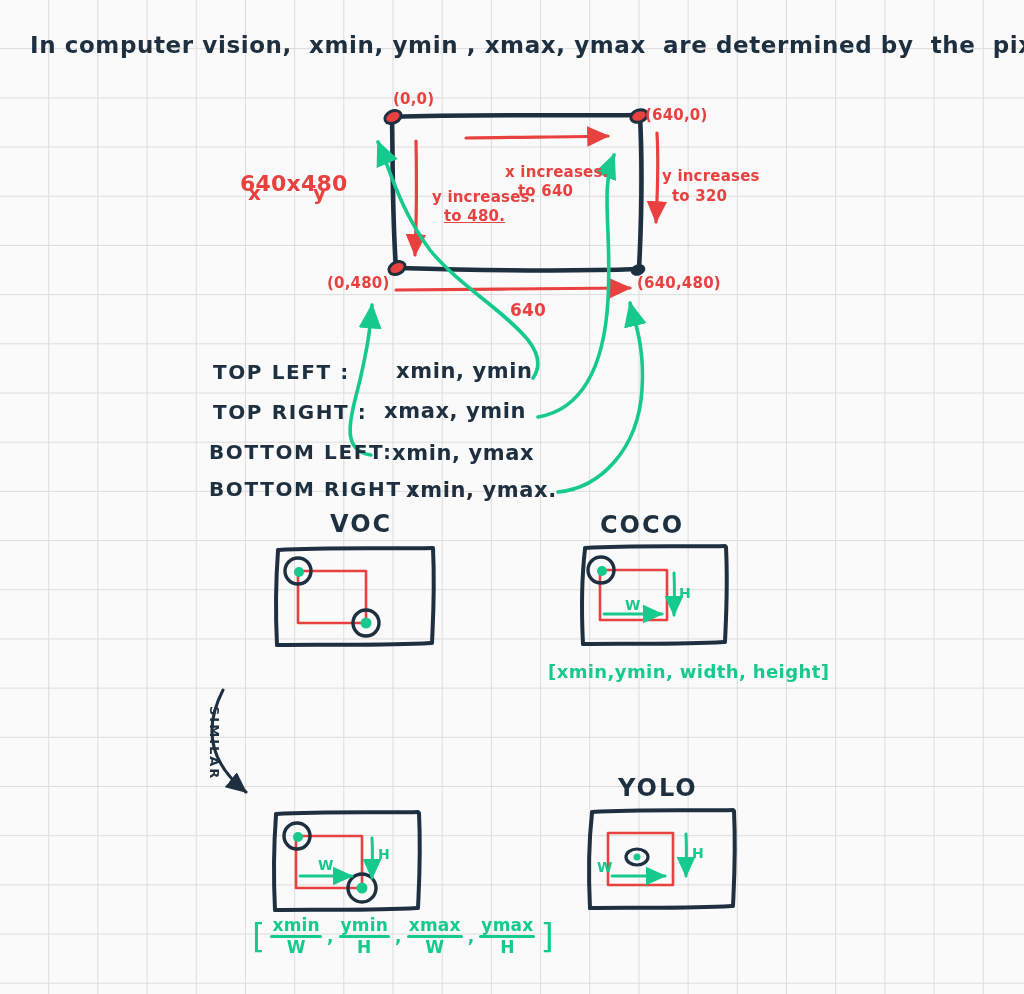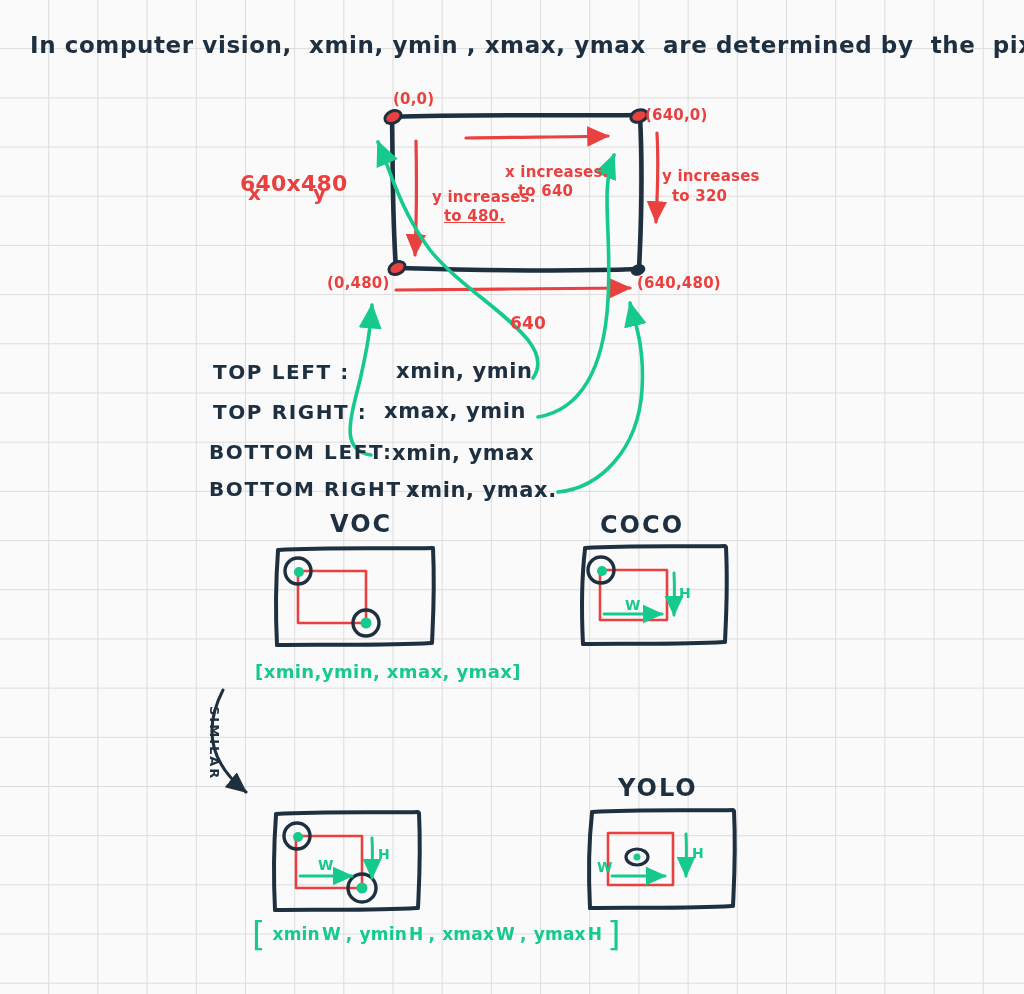--- a/index.html
+++ b/index.html
@@ -74,21 +74,21 @@
     font-weight: 700;
     letter-spacing: 2px;
     transform: rotate(90deg);
     transform-origin: left top;
   }
 
   
   .frac-row { display: flex; align-items: center; gap: 5px; }
   .frac {
     display: inline-flex;
-    flex-direction: row;
+    flex-direction: column;
     align-items: center;
     line-height: 1.0;
   }
   .frac .num { font-size: 17px; font-weight: 700; padding: 0 2px; }
   .frac .bar { width: 100%; height: 3px; background: #16c98c; border-radius: 2px; margin: 1px 0; }
   .frac .den { font-size: 17px; font-weight: 700; }
   .brk { font-size: 34px; font-weight: 400; }
 </style>
 </head>
 <body>
@@ -214,42 +214,42 @@
 
   <div class="ink hand red ann" style="left:505px; top:163px;">x increases.</div>
   <div class="ink hand red ann" style="left:518px; top:182px;">to 640</div>
 
   <div class="ink hand red ann" style="left:432px; top:188px;">y increases.</div>
   <div class="ink hand red ann" style="left:444px; top:207px;text-decoration:underline;">to 480.</div>
 
   <div class="ink hand red ann" style="left:662px; top:167px;">y increases</div>
   <div class="ink hand red ann" style="left:672px; top:187px;">to 320</div>
 
-  <div class="ink hand red len" style="left:510px; top:315px;">640</div>
+  <div class="ink hand red len" style="left:510px; top:302px;">640</div>
 
   <div>
     <div class="ink hand dark list-key" style="left:213px; top:362px;">TOP LEFT :</div>
     <div class="ink hand dark list-val" style="left:396px; top:360px;">xmin, ymin</div>
 
     <div class="ink hand dark list-key" style="left:213px; top:402px;">TOP RIGHT :</div>
     <div class="ink hand dark list-val" style="left:384px; top:400px;">xmax, ymin</div>
 
     <div class="ink hand dark list-key" style="left:209px; top:442px;">BOTTOM LEFT:</div>
     <div class="ink hand dark list-val" style="left:392px; top:442px;">xmin, ymax</div>
 
     <div class="ink hand dark list-key" style="left:209px; top:479px;">BOTTOM RIGHT :</div>
     <div class="ink hand dark list-val" style="left:406px; top:479px;">xmin, ymax.</div>
   </div>
 
   <div class="ink hand dark similar-label" style="left:221px; top:706px;">SIMILAR</div>
 
   <div class="ink hand dark panel-title" style="left:330px; top:512px;">VOC</div>
-  <div class="ink hand green formula" style="left:255px; top:663px;">[xmin,ymin, xmax, ymax]</div>
 
   <div class="ink hand dark panel-title" style="left:600px; top:513px;">COCO</div>
+  <div class="ink hand green formula" style="left:548px; top:663px;">[xmin,ymin, width, height]</div>
   <div class="ink hand green wh-label" style="left:625px; top:598px;">W</div>
   <div class="ink hand green wh-label" style="left:679px; top:586px;">H</div>
 
   <div class="ink hand green wh-label" style="left:318px; top:858px;">W</div>
   <div class="ink hand green wh-label" style="left:378px; top:847px;">H</div>
 
   <div class="ink green frac-row" style="left:252px; top:917px;">
     <span class="hand brk">[</span>
     <span class="frac hand">
       <span class="num">xmin</span>

